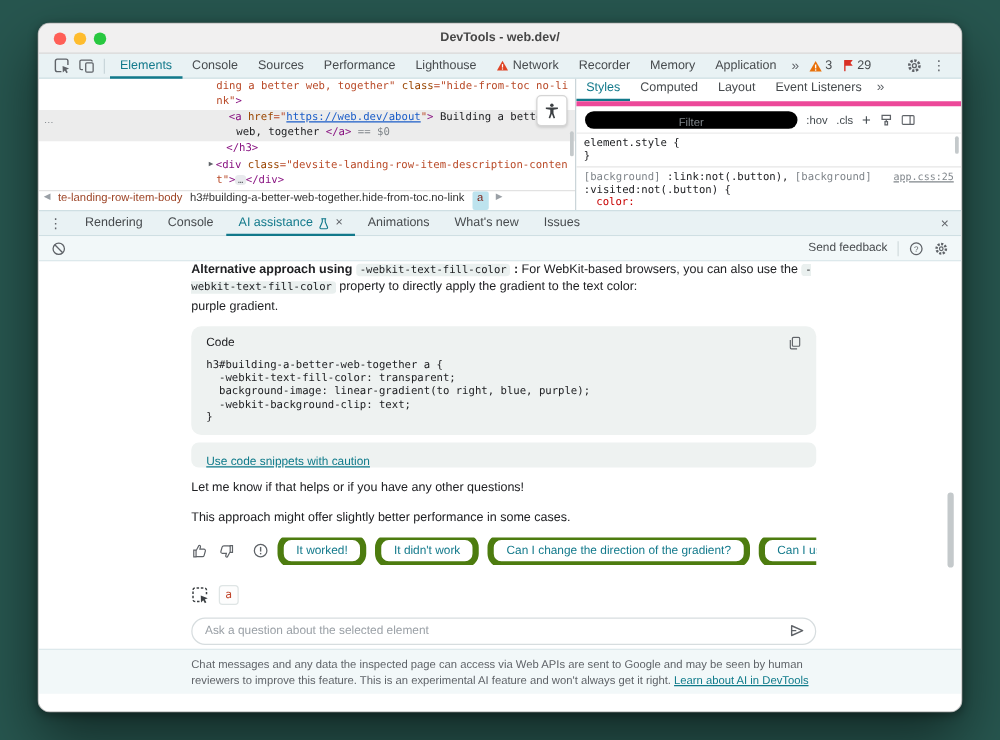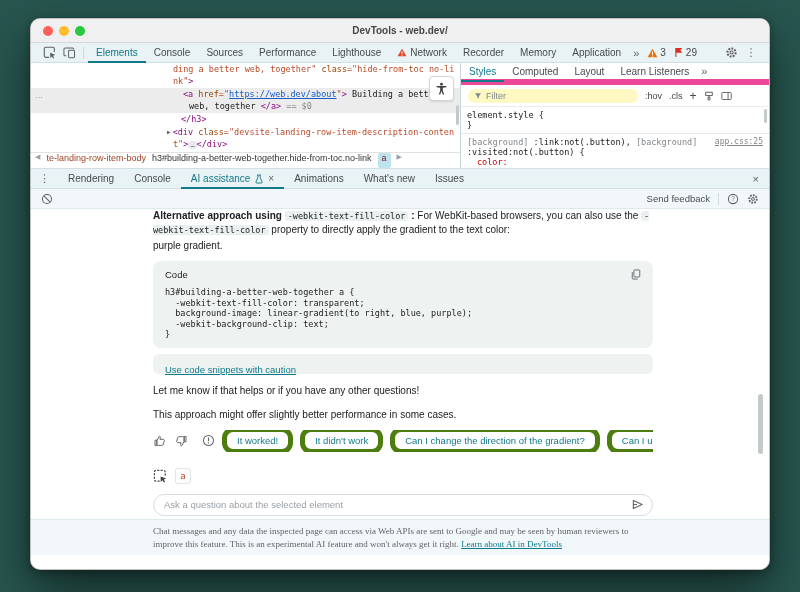--- a/index.html
+++ b/index.html
@@ -37,26 +37,26 @@
   .gutterdots { position:absolute; left:4px; top:28px; font-size:8px; color:#80868b; }
   .a11ybox { position:absolute; left:398px; top:13px; width:25px; height:25px; background:#fff; border:1px solid #d5d5d5;
              border-radius:4px; box-shadow:0 1px 2px rgba(0,0,0,.12); display:flex; align-items:center; justify-content:center; }
   .vthumb { position:absolute; background:#c4c9cb; border-radius:2px; }
   .breadcrumb { position:absolute; left:0; top:89px; right:0; height:16px; background:#fff; border-top:1px solid #e2e2e2;
                 display:flex; font-size:9px; gap:6px; padding:0 4px; white-space:nowrap; overflow:hidden; }
   .crumb-arrow { color:#9aa0a6; font-size:7px; }
   .crumb1 { color:#9d4426; } .crumb2 { color:#333; }
   .crumb-sel { background:#bde3ee; color:#7c2015; padding:0 4px; border-radius:2px; }
   
-  .rtabs { height:22px; display:flex; align-items:center; font-size:10px; color:#474b4e; border-bottom:6px solid #ec4899; }
+  .rtabs { height:22px; display:flex; align-items:flex-end; font-size:10px; color:#474b4e; border-bottom:4px solid #ec4899; }
   .rtab { padding:0 8px; height:22px; display:flex; align-items:center; white-space:nowrap; }
   .rtab.active { color:#12798b; box-shadow:inset 0 -2px 0 #12798b; }
   .filterrow { height:22px; display:flex; align-items:center; gap:7px; padding:0 7px; border-bottom:1px solid #ececec; font-size:9px; color:#41484d; }
-  .filterpill { width:170px; height:14px; background:#fef9c3; border-radius:8px; display:flex; align-items:center; gap:4px;
-                padding:0 6px; color:#80868b; }
+  .filterpill { width:170px; height:14px; background:#000000; border-radius:8px; display:flex; align-items:center; gap:4px;
+                padding:0 6px; color:#80868b;flex-direction:column; }
   .rules { padding:3px 6px 0; font-family:"DejaVu Sans Mono", monospace; font-size:8.5px; line-height:10px; color:#202124; }
   .rules hr { border:none; border-top:1px solid #e6e6e6; margin:3px -6px; }
   .cssprop { color:#c80000; }
   .srcline { float:right; color:#80868b; text-decoration:underline; font-size:8px; }
   
   .drawer { position:absolute; left:0; top:149px; right:0; bottom:0; background:#fff; }
   .drawer-tabs { height:21px; background:#e9f2f4; border-top:1px solid #cfdfe3; border-bottom:1px solid #cfdfe3;
                  display:flex; align-items:center; font-size:10px; color:#474b4e; }
   .dtab { padding:0 10px; height:21px; display:flex; align-items:center; gap:4px; white-space:nowrap; }
   .dtab.active { color:#12798b; box-shadow:inset 0 -2px 0 #12798b; }
@@ -84,21 +84,21 @@
           white-space:nowrap; flex:0 0 auto; }
   .chiprow { margin-top:16px; display:flex; align-items:center; gap:8px; height:17px; }
   .elchip { width:16px; height:16px; border:1px solid #dfe5e5; border-radius:3px; background:#fdfdfd; display:flex;
             align-items:center; justify-content:center; font-family:"DejaVu Sans Mono", monospace; font-size:9px; color:#c0452b; }
   .askrow { margin-top:9px; height:22px; border:1px solid #d7dddf; border-radius:11px; display:flex; align-items:center;
             padding:0 8px 0 10px; }
   .askrow input { flex:1; border:none; outline:none; font-size:9.5px; color:#202124; background:transparent;
                   font-family:"Liberation Sans", sans-serif; }
   .askrow input::placeholder { color:#9aa0a6; }
   .ai-footer { position:absolute; left:0; bottom:14px; right:0; height:36px; background:#f2f8f9; border-top:1px solid #dde9ec; }
-  .ai-footer .txt { margin:5px 0 0 122px; width:505px; font-size:9px; line-height:12.5px; color:#5f6368;font-family:Liberation Serif, serif; }
+  .ai-footer .txt { margin:5px 0 0 122px; width:505px; font-size:9px; line-height:12.5px; color:#5f6368; }
   .iconbtn { display:flex; align-items:center; justify-content:center; }
 </style>
 </head>
 <body>
 
 <div class="stage">
   <div class="window">
 
     <div class="titlebar">
       <span class="traffic t-close"></span>
@@ -217,21 +217,21 @@
           <span class="rtab active">
               <span>Styles</span>
             </span>
           <span class="rtab">
               <span>Computed</span>
             </span>
           <span class="rtab">
               <span>Layout</span>
             </span>
           <span class="rtab">
-              <span>Learn Listeners</span>
+              <span>Event Listeners</span>
             </span>
           <span class="rtab" style="color:#5f6368; font-size:11px; padding:0 4px;">
               <span>»</span>
             </span>
         </div>
         <div class="filterrow">
           <span class="filterpill">
             <svg width="8" height="8" viewBox="0 0 12 12">
               <path d="M1.5 2h9L7.2 6.4v3.4L4.8 8.2V6.4z" fill="#80868b"></path>
             </svg>

